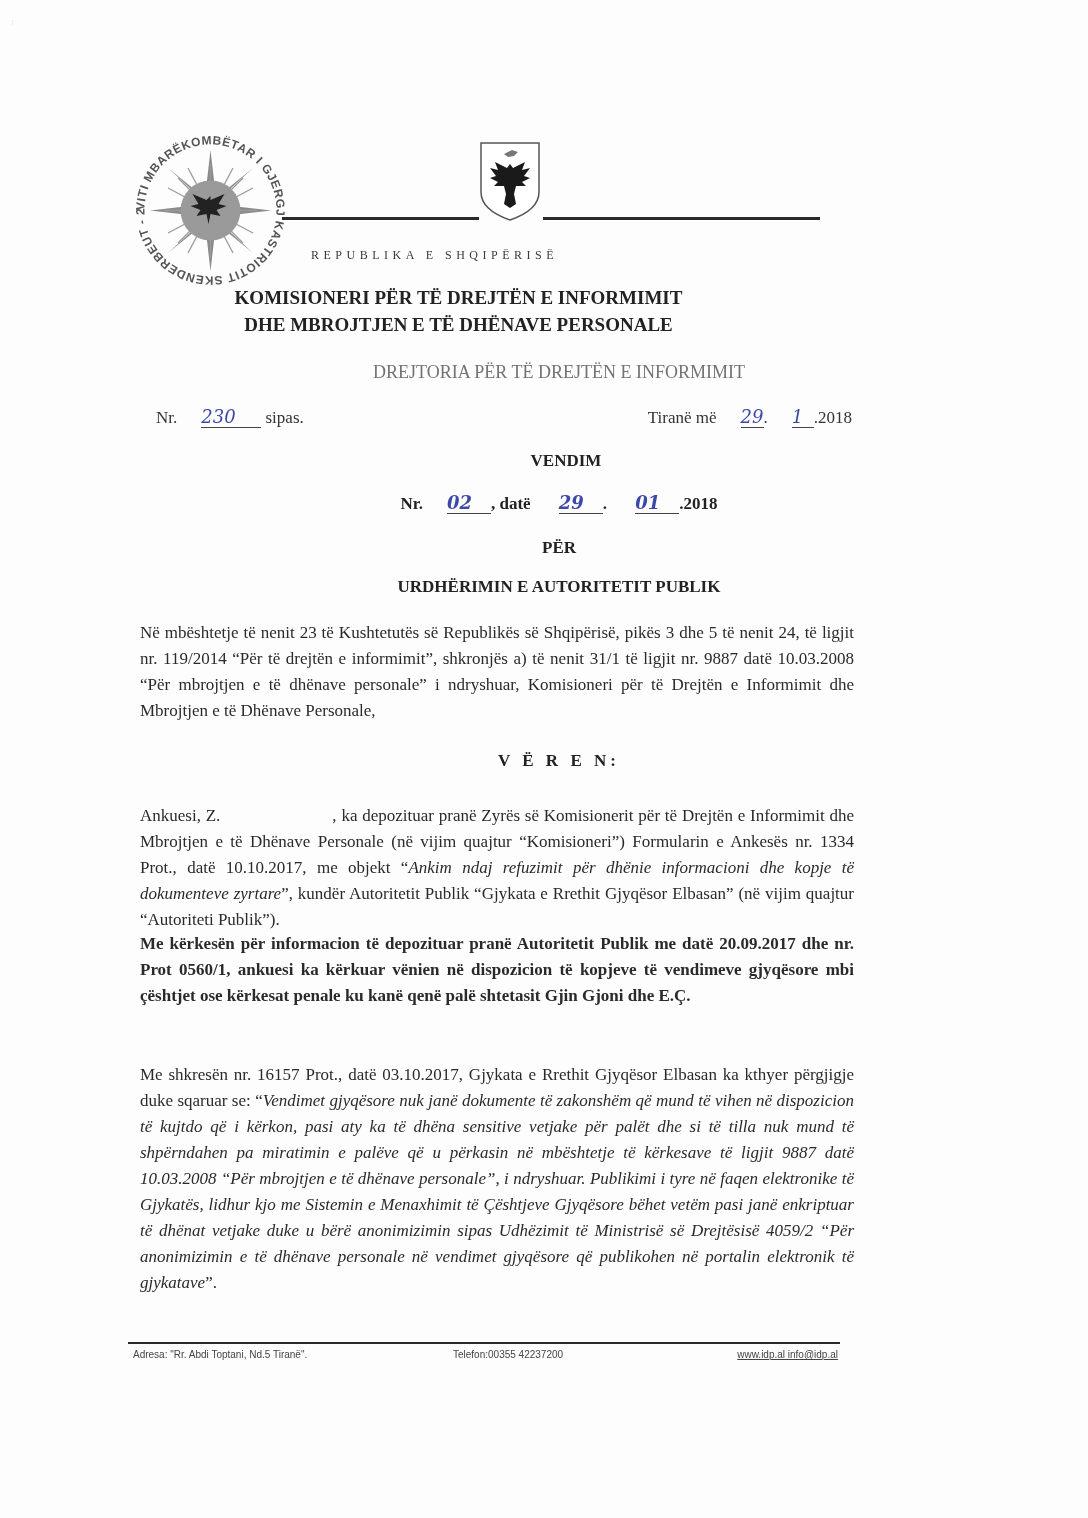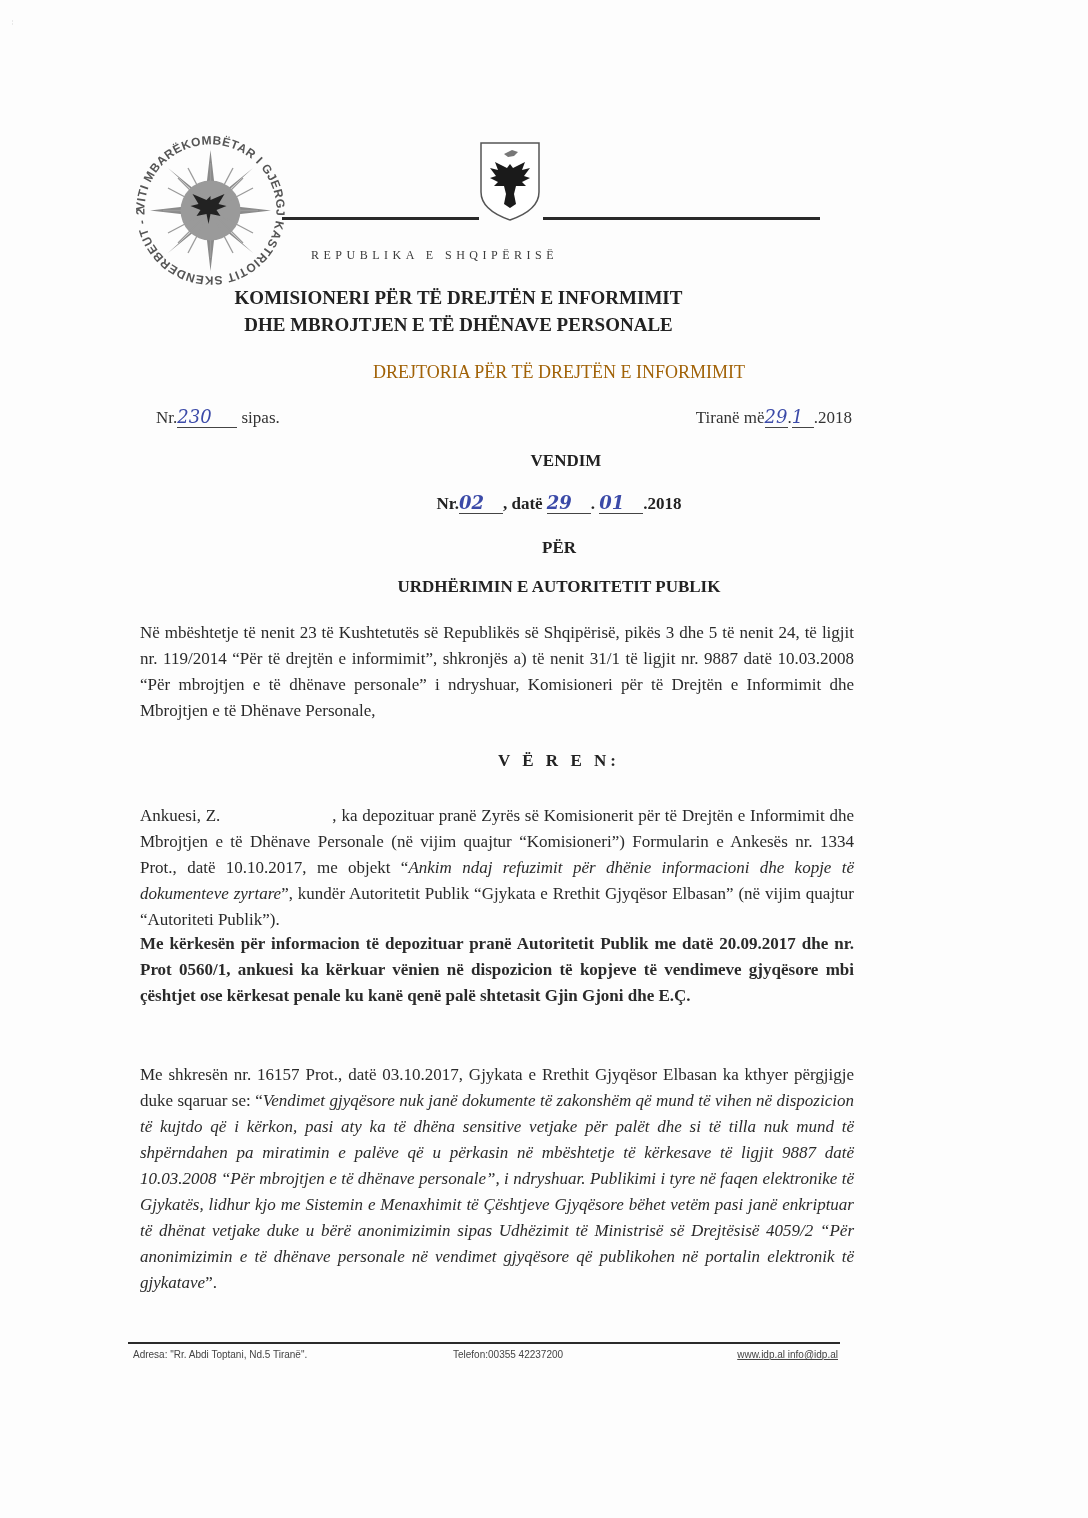--- a/index.html
+++ b/index.html
@@ -12,26 +12,26 @@
   .seal { position: absolute; left: 128px; top: 128px; width: 165px; height: 165px; }
   .emblem { position: absolute; left: 478px; top: 140px; width: 64px; height: 82px; }
   .rule-left { position: absolute; left: 282px; top: 217px; width: 197px; height: 3px; background: #2a2a2a; }
   .rule-right { position: absolute; left: 543px; top: 217px; width: 277px; height: 3px; background: #2a2a2a; }
 
   .republika { position: absolute; left: 0; width: 864px; top: 248px; text-align: center;
                font-size: 12px; letter-spacing: 4.5px; color: #3a3a3a; padding-left: 5px; box-sizing: border-box; }
   .komisioneri { position: absolute; left: 0; width: 877px; top: 284px; text-align: center;
                  font-size: 19px; font-weight: bold; line-height: 27px; color: #222; padding-left: 40px; box-sizing: border-box; }
   .drejtoria { position: absolute; left: 0; width: 1088px; top: 362px; text-align: center;
-               font-size: 18px; color: #a16207; padding-left: 30px; box-sizing: border-box; }
+               font-size: 18px; color: #737373; padding-left: 30px; box-sizing: border-box; }
 
   .protline { position: absolute; left: 156px; top: 406px; width: 696px; font-size: 17px; color: #333; }
   .prot-left { position: absolute; left: 0; top: 0; }
   .prot-right { position: absolute; right: 0; top: 0; }
-  .hand { font-family: "DejaVu Serif", serif; font-style: italic; color: #3b4aa8; font-size: 18px; }
+  .hand { font-family: "DejaVu Serif", serif; font-style: italic; color: #3b4aa8; font-size: 18px; margin-left: 24px; }
   .blank { display: inline-block; border-bottom: 1px solid #444; min-width: 60px; text-align: left; }
   .blank.sm { min-width: 22px; }
   .blank.md { min-width: 44px; }
 
   .center { position: absolute; left: 0; width: 1088px; text-align: center; font-weight: bold; color: #222; }
   .vendim { top: 451px; font-size: 17px; padding-left: 44px; box-sizing: border-box; }
   .vendim-nr { top: 492px; font-size: 17px; padding-left: 30px; box-sizing: border-box; }
   .per { top: 538px; font-size: 17px; padding-left: 30px; box-sizing: border-box; }
   .urdherimin { top: 577px; font-size: 17px; padding-left: 30px; box-sizing: border-box; }
   .veren { top: 751px; font-size: 17px; letter-spacing: 4px; padding-left: 30px; box-sizing: border-box; }

